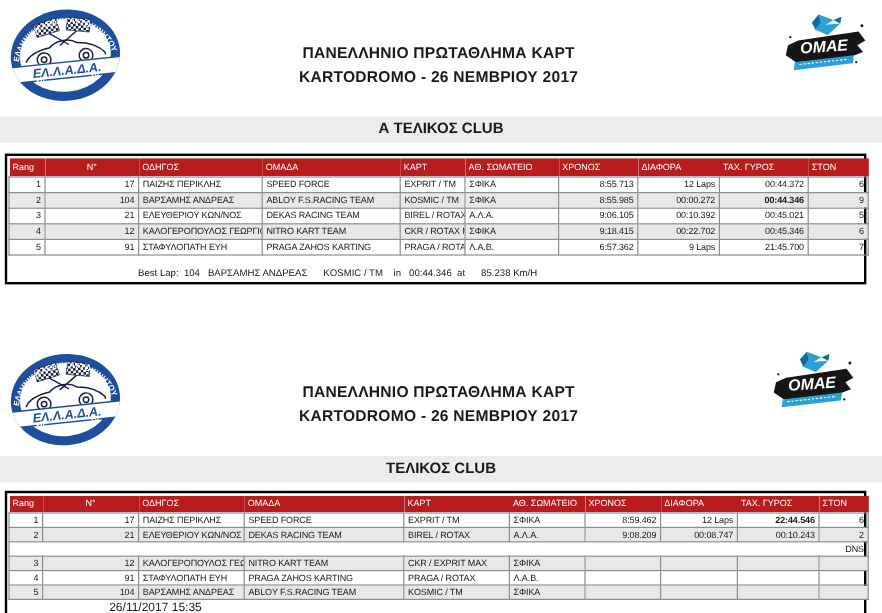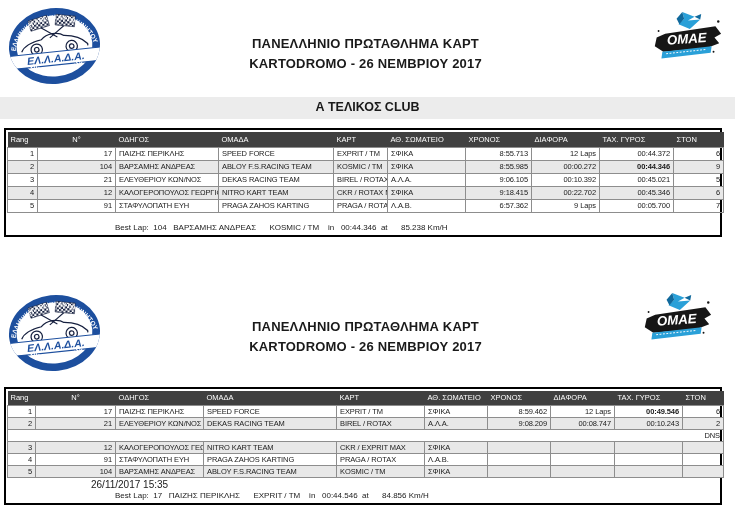--- a/index.html
+++ b/index.html
@@ -18,21 +18,21 @@
   .report.second .titles { top:30px; }
   .title-line { font-size:13px; font-weight:bold; line-height:20px; letter-spacing:.2px; }
 
   .band { height:22px; background:#ececec; text-align:center; }
   .band span { font-size:12.5px; font-weight:bold; line-height:21px; }
 
   .tablewrap { margin:9px 13px 0 4px; border:2px solid #000; padding:2px 1px 0 1px; background:#fff; }
   .report.second .tablewrap { margin-top:7px; }
 
   table { width:100%; border-collapse:collapse; table-layout:fixed; }
-  th { background:#404040; color:#fff; font-weight:400; font-size:7.5px; text-align:left;
+  th { background:#b91c1c; color:#fff; font-weight:400; font-size:7.5px; text-align:left;
        padding:0 3px; height:15px; white-space:nowrap; overflow:hidden; }
   td { font-size:7.5px; letter-spacing:-.1px; border:1px solid #8d8d8d; padding:0 3px;
        height:12px; line-height:12px; white-space:nowrap; overflow:hidden; }
   .t2 td { height:11px; line-height:11px; }
   tbody tr:nth-child(even) td { background:#e8e8e8; }
   td.c0, td.c1, td.c6, td.c7, td.c8, td.c9 { text-align:right; }
   th.c1 { text-align:center; }
   td.bold { font-weight:bold; }
   td.dns-cell { padding-left:52px;text-align:right; }
 
@@ -205,21 +205,21 @@
           </tr>
           <tr>
             <td class="c0">5</td>
             <td class="c1">91</td>
             <td class="c2">ΣΤΑΦΥΛΟΠΑΤΗ ΕΥΗ</td>
             <td class="c3">PRAGA ZAHOS KARTING</td>
             <td class="c4">PRAGA / ROTAX</td>
             <td class="c5">Λ.Α.Β.</td>
             <td class="c6">6:57.362</td>
             <td class="c7">9 Laps</td>
-            <td class="c8">00:05.700</td>
+            <td class="c8">21:45.700</td>
             <td class="c9">7</td>
           </tr>
         </tbody>
     </table>
     <div class="gap-row"></div>
     <div class="bestlap">Best Lap:  104   ΒΑΡΣΑΜΗΣ ΑΝΔΡΕΑΣ      KOSMIC / TM    in   00:44.346  at      85.238 Km/H</div>
   </div>
 </section>
 
 <section class="report second">
@@ -285,20 +285,23 @@
         <path d="M46 7 L53 4 L52 10 Z" fill="#10699c"></path>
       </g>
       <text x="38" y="35" text-anchor="middle" font-size="14" font-weight="bold" font-style="italic" fill="#fff" transform="rotate(-4 38 35)">OMAE</text>
       <g>
         <polygon points="12,44 64,38 63,45 11,51" fill="#2aa0d8"></polygon>
         <line x1="16" y1="46" x2="58" y2="41.5" stroke="#fff" stroke-width="1" stroke-dasharray="2 1.6"></line>
       </g>
     </svg>
   </div>
 
+  <div class="band">
+    <span>ΤΕΛΙΚΟΣ CLUB</span>
+  </div>
 
   <div class="tablewrap">
     <table class="t2">
       <colgroup>
           <col>
           <col>
           <col>
           <col>
           <col>
           <col>
@@ -324,21 +327,21 @@
       <tbody>
           <tr>
             <td class="c0">1</td>
             <td class="c1">17</td>
             <td class="c2">ΠΑΙΖΗΣ ΠΕΡΙΚΛΗΣ</td>
             <td class="c3">SPEED FORCE</td>
             <td class="c4">EXPRIT / TM</td>
             <td class="c5">ΣΦΙΚΑ</td>
             <td class="c6">8:59.462</td>
             <td class="c7">12 Laps</td>
-            <td class="c8 bold">00:49.546</td>
+            <td class="c8 bold">22:44.546</td>
             <td class="c9">6</td>
           </tr>
           <tr>
             <td class="c0">2</td>
             <td class="c1">21</td>
             <td class="c2">ΕΛΕΥΘΕΡΙΟΥ ΚΩΝ/ΝΟΣ</td>
             <td class="c3">DEKAS RACING TEAM</td>
             <td class="c4">BIREL / ROTAX</td>
             <td class="c5">Α.Λ.Α.</td>
             <td class="c6">9:08.209</td>

